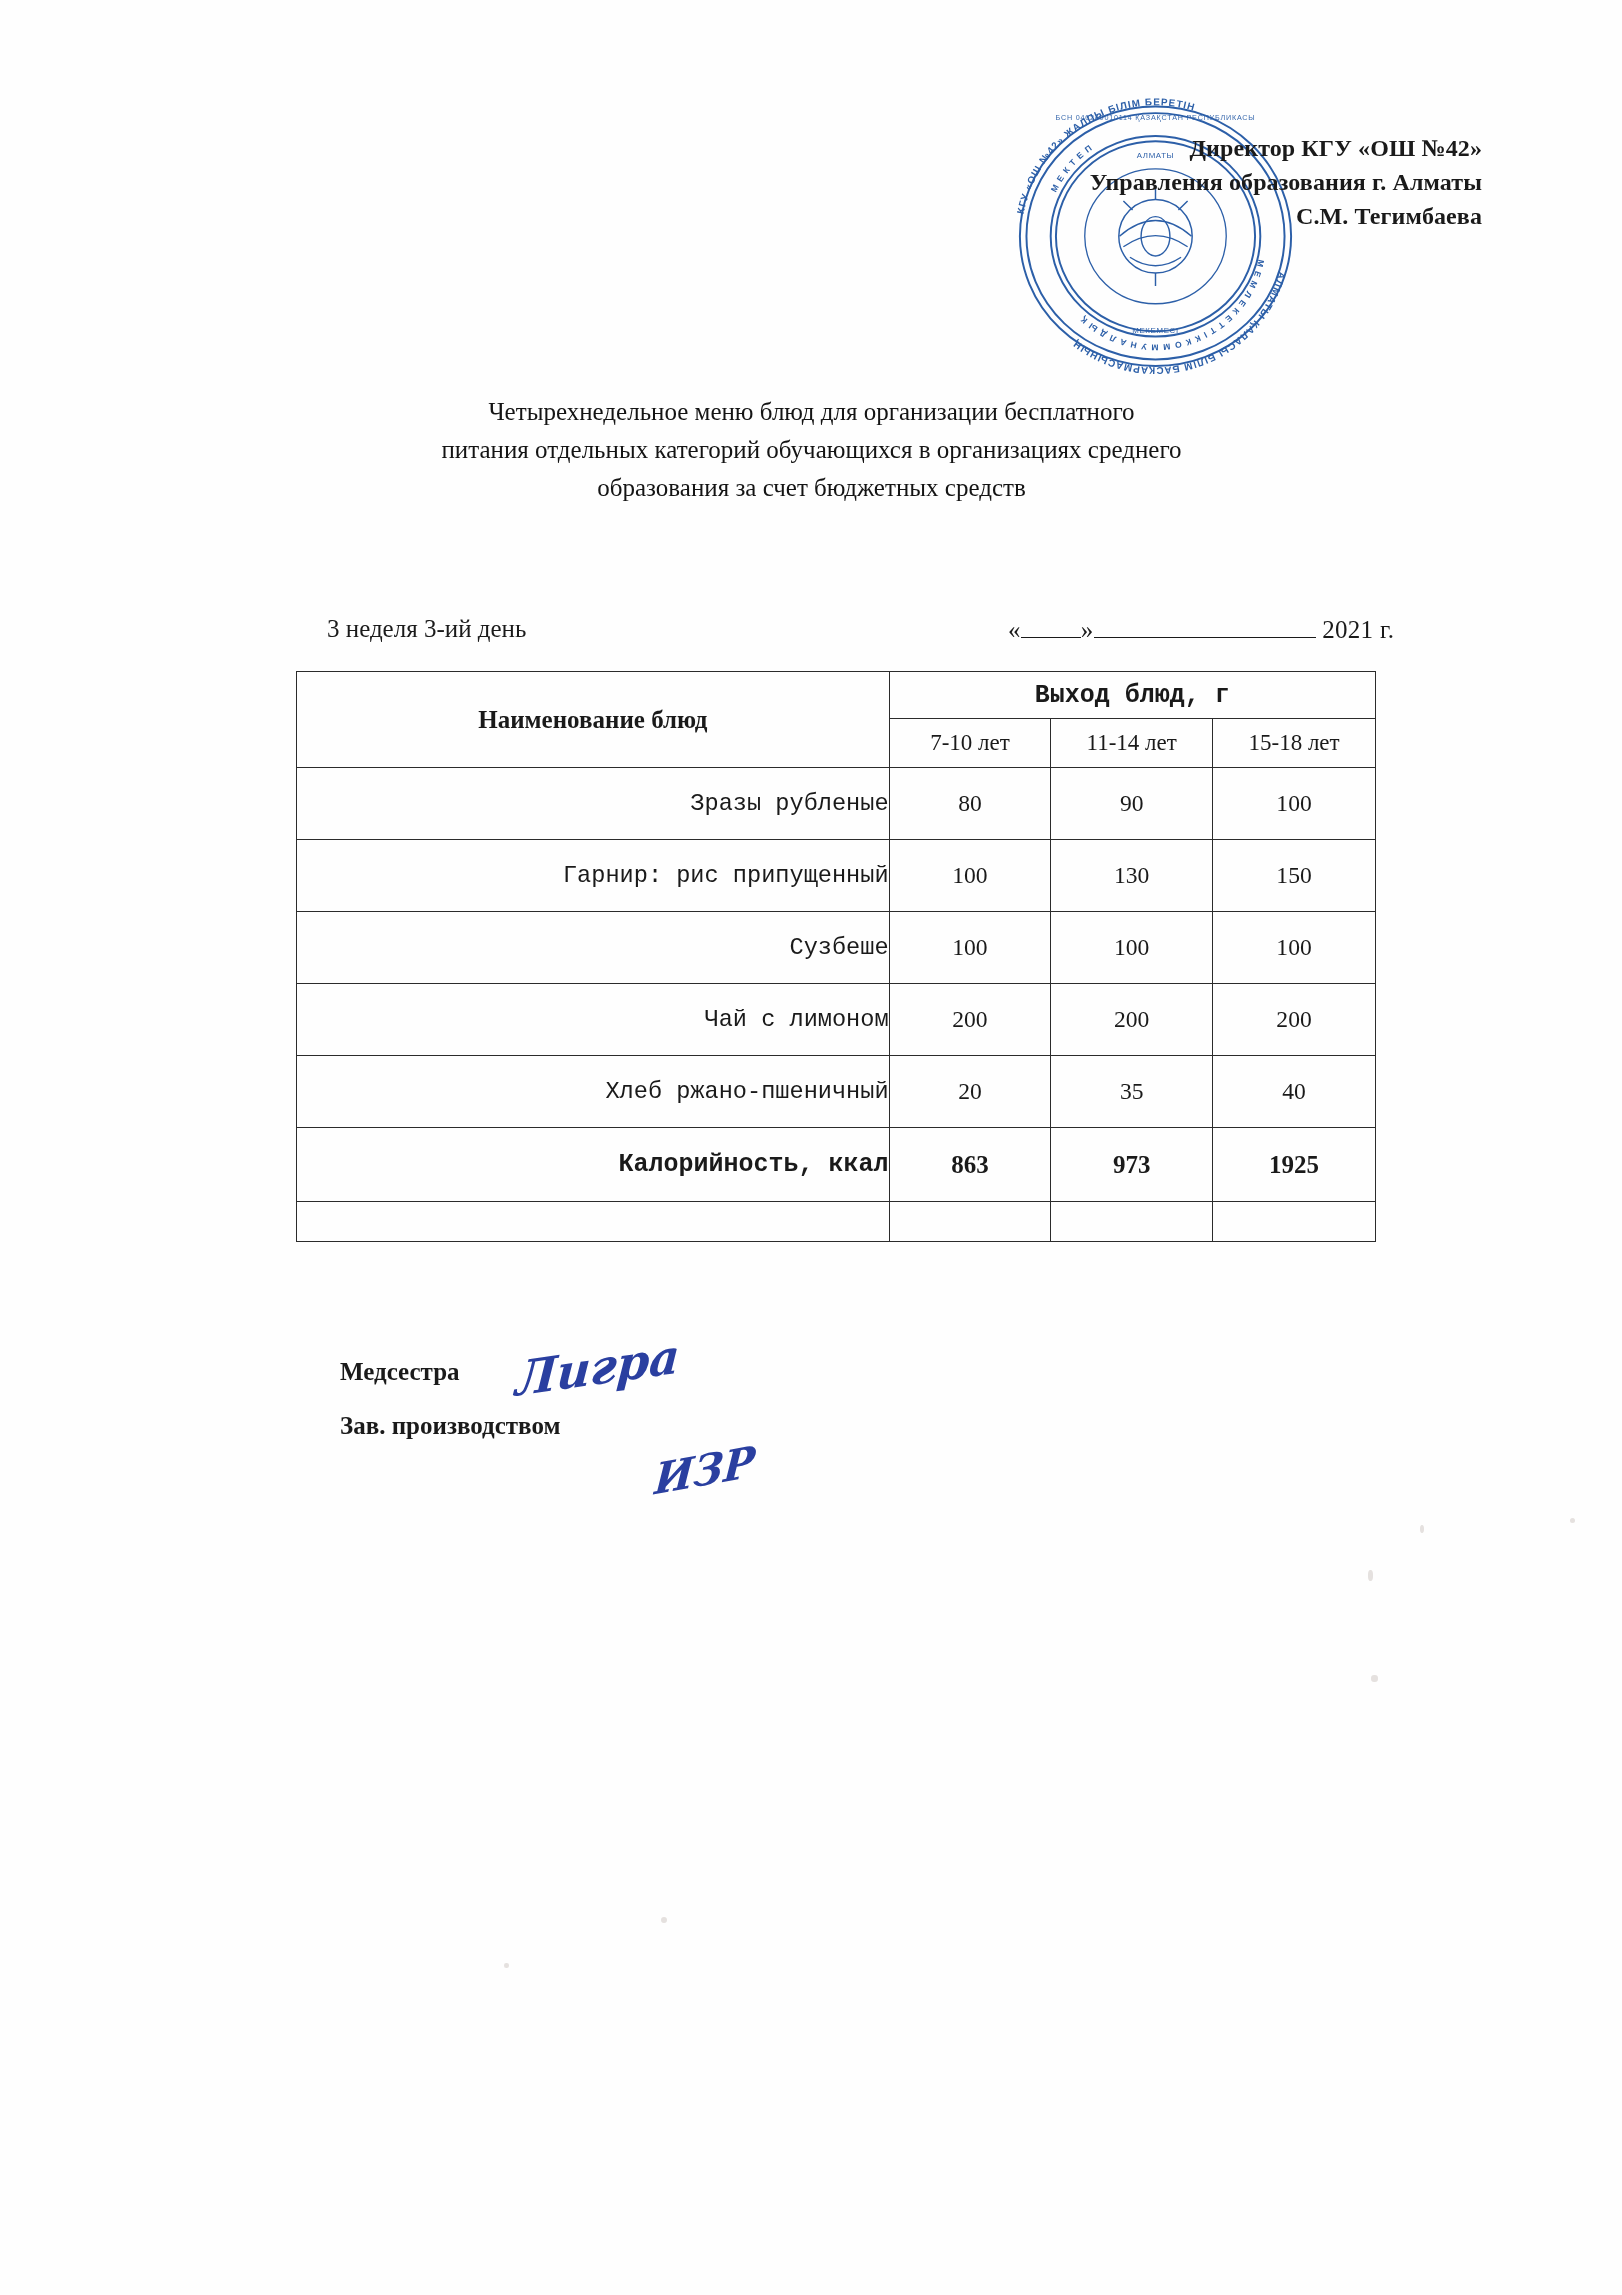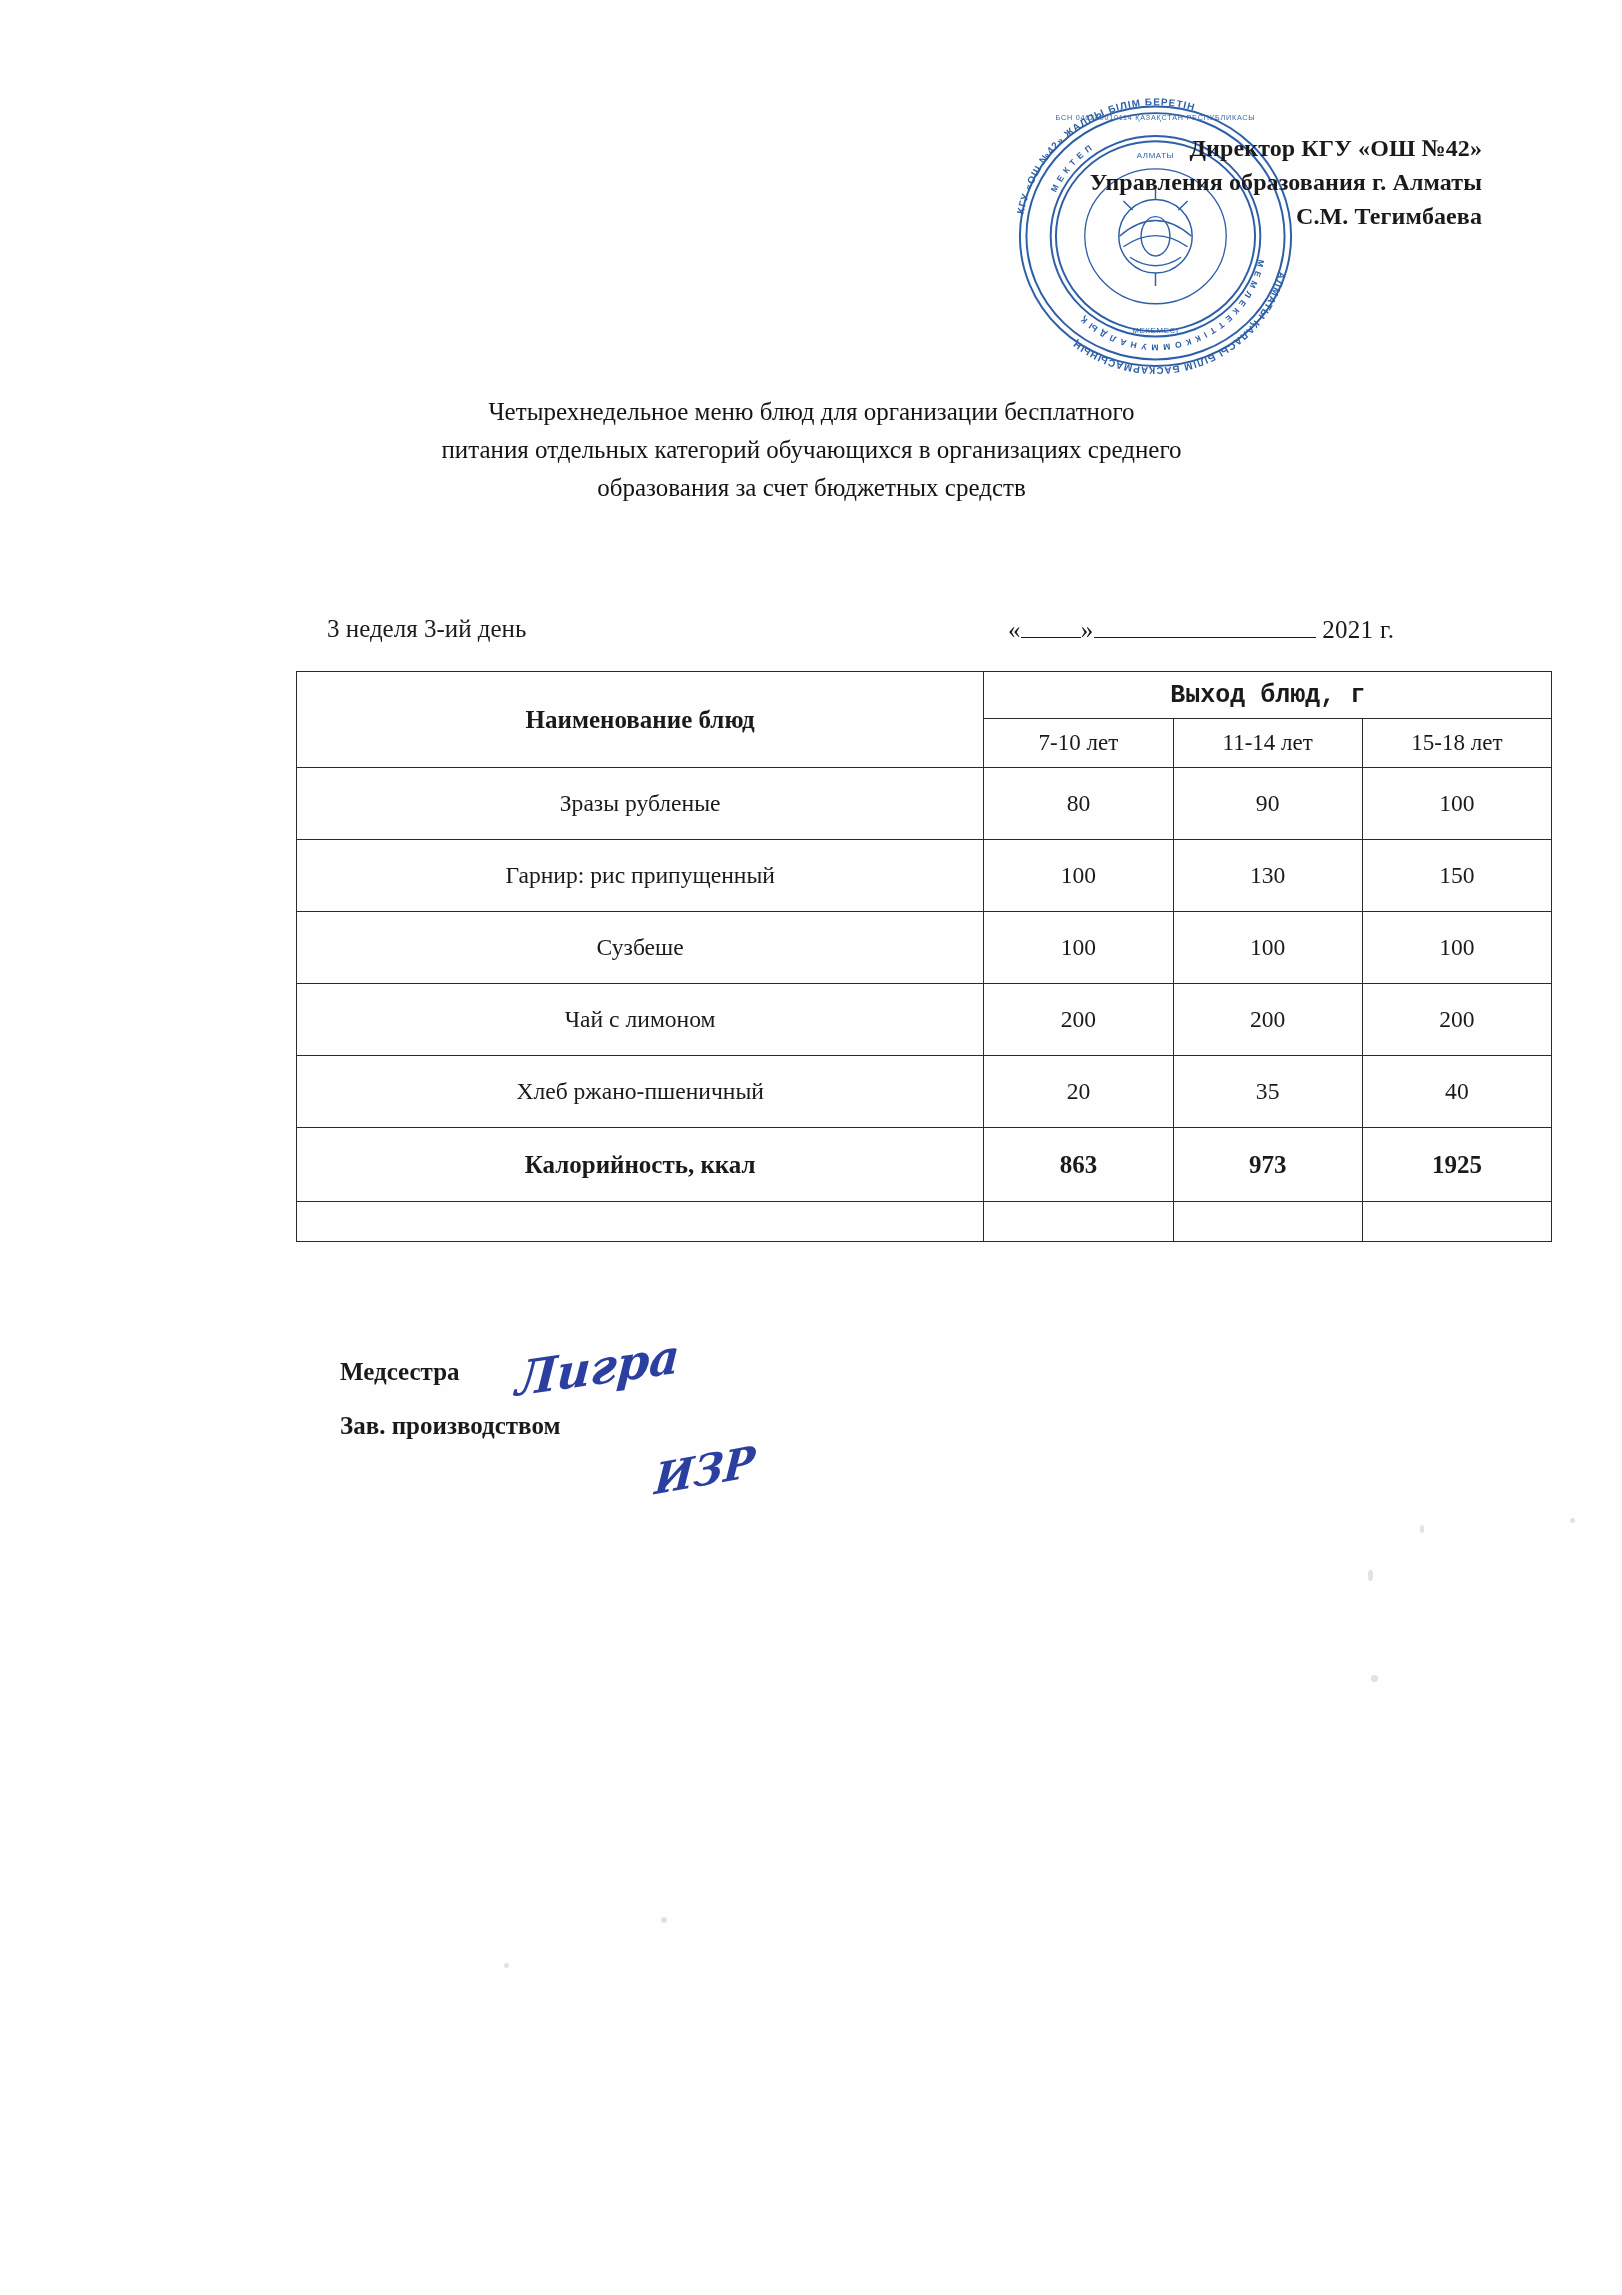--- a/index.html
+++ b/index.html
@@ -88,21 +88,21 @@
     vertical-align: baseline;
   }
   .fill-short { width: 60px; }
   .fill-long  { width: 222px; }
 
   
   table.menu {
     position: absolute;
     top: 671px;
     left: 296px;
-    width: 1256px;
+    width: 1080px;
     border-collapse: collapse;
     font-size: 23px;
   }
   table.menu th,
   table.menu td {
     border: 1.3px solid #2b2b2b;
     padding: 0;
   }
   .th-name {
     text-align: center;
@@ -121,23 +121,24 @@
   .th-age {
     text-align: center;
     font-weight: normal;
     font-size: 23px;
     height: 47px;
     width: 173px;
   }
   td.dish {
     height: 71px;
     padding-left: 14.4px;
-    text-align: center;
+    text-align: right;
     font-size: 23.6px;
     vertical-align: middle;
+    font-family: Liberation Mono, monospace;
   }
   td.val {
     text-align: center;
     font-size: 23.6px;
     vertical-align: middle;
   }
   tr.total td.dish,
   tr.total td.val {
     font-weight: bold;
     font-size: 25px;

